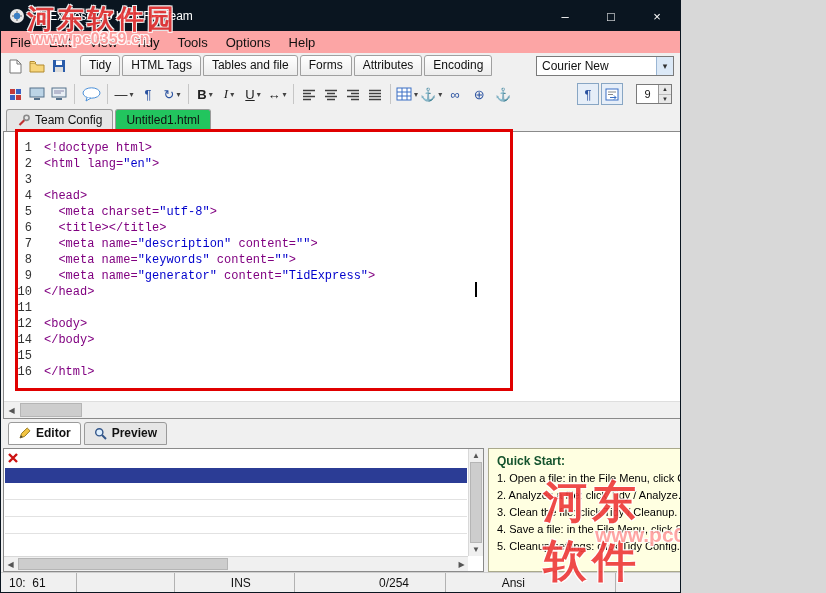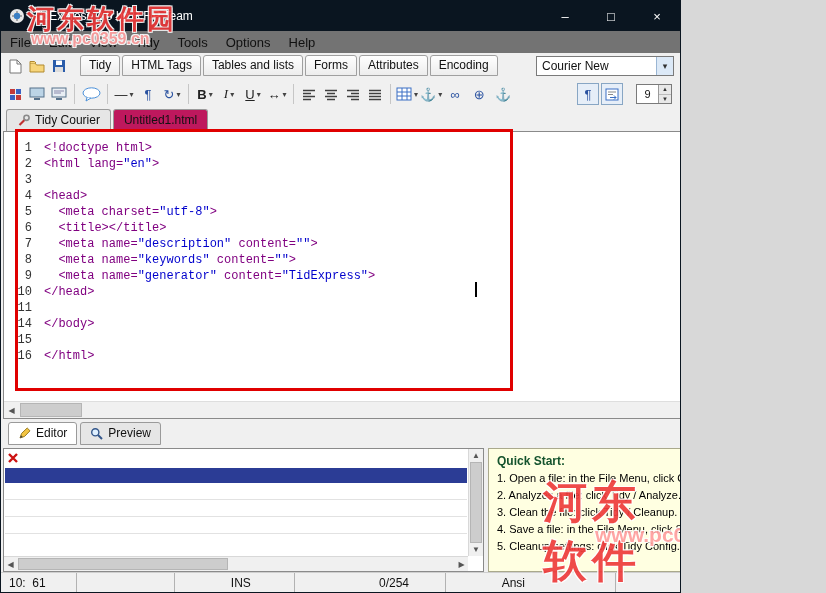--- a/index.html
+++ b/index.html
@@ -11,21 +11,21 @@
   
   .titlebar { position:absolute; left:0; top:0; right:0; height:30px; background:#0a1520;
               color:#fff; display:flex; align-items:center; }
   .app-icon { margin-left:8px; display:flex; align-items:center; }
   .title-text { font-size:12px; margin-left:8px; white-space:pre; }
   .win-controls { margin-left:auto; display:flex; height:100%; }
   .win-btn { width:46px; height:100%; display:flex; align-items:center; justify-content:center;
              font-size:13px; color:#fff; }
 
   
-  .menubar { position:absolute; left:0; top:30px; right:0; height:22px; background:#737373;
+  .menubar { position:absolute; left:0; top:30px; right:0; height:22px; background:#fca5a5;
              display:flex; align-items:center; font-size:13px; color:#111; }
   .menu-item { padding:2px 9px; }
 
   
   .tb1 { position:absolute; left:0; top:52px; right:0; height:26px; display:flex; align-items:center;
          padding-left:3px; }
   .tbtn { min-width:22px; height:22px; display:flex; align-items:center; justify-content:center;
           margin:0 1px; color:#222; font-size:13px; }
   .tbtn.sm { min-width:20px; height:20px; }
   .tb1-tabs { display:flex; margin-left:10px; align-items:flex-end; height:20px; }
@@ -55,21 +55,21 @@
   .spin-btn { flex:1; display:flex; align-items:center; justify-content:center; font-size:6px;
               color:#333; background:#e8e8e8; }
   .spin-btn:first-child { border-bottom:1px solid #bbb; }
 
   
   .doctabs { position:absolute; left:0; top:108px; right:0; height:22px; display:flex;
              align-items:flex-end; padding-left:5px; }
   .dtab { display:flex; align-items:center; gap:5px; font-size:12px; padding:3px 10px 4px;
           border:1px solid #9a9a9a; border-bottom:none; border-radius:3px 3px 0 0;
           background:#e6e6e6; margin-right:2px; color:#111; }
-  .dtab.active { background:#be185d; }
+  .dtab.active { background:#22c55e; }
 
   
   .editorwrap { position:absolute; left:2px; top:130px; width:801px; height:288px; background:#fff;
                 border:1px solid #8a8a8a; }
   .code-area { position:absolute; left:0; top:0; right:17px; bottom:17px; overflow:hidden;
                padding-top:8px; font-family:"Liberation Mono","DejaVu Sans Mono",monospace;
                font-size:12px; line-height:16px; }
   .code-line { display:flex; white-space:pre; height:16px; }
   .lnum { width:40px; text-align:right; padding-right:12px; color:#333; flex:none; }
   .seg-tag { color:#800080; }
@@ -87,21 +87,21 @@
   .sarrow.h { top:0; bottom:0; width:15px; }
   .sthumb { position:absolute; background:#cdcdcd; border:1px solid #b5b5b5; }
 
   
   .caret { position:absolute; left:474px; top:281px; width:2px; height:15px; background:#000; z-index:6; }
   .red-rect { position:absolute; left:14px; top:128px; width:498px; height:262px;
               border:3px solid #e00000; z-index:7; pointer-events:none; }
 
   
   .tabs2 { position:absolute; left:0; top:420px; right:0; height:24px; display:flex;
-           align-items:flex-end; padding-left:7px; }
+           align-items:flex-end; padding-left:7px;font-weight:bold; }
   .btab { display:flex; align-items:center; gap:5px; font-size:12px; padding:3px 9px 4px;
           border:1px solid #9a9a9a; border-radius:3px 3px 0 0; background:#e6e6e6;
           margin-right:3px; color:#111; }
   .btab.active { background:#ffffff; }
 
   
   .msg-panel { position:absolute; left:2px; top:447px; width:481px; height:124px; background:#fff;
                border:1px solid #8a8a8a; }
   .msg-x { position:absolute; left:3px; top:3px; }
   .msg-selected { position:absolute; left:1px; top:19px; right:16px; height:15px; background:#2b3c95; }
@@ -183,21 +183,21 @@
     <div class="tbtn sm">
       <svg width="14" height="14">
           <rect x="1" y="1" width="12" height="12" fill="#2a5caa"></rect>
           <rect x="4" y="1.5" width="6" height="4.5" fill="#fff"></rect>
           <rect x="3" y="8" width="8" height="5" fill="#ddd"></rect>
         </svg>
     </div>
     <div class="tb1-tabs">
       <span class="tb1-tab">Tidy</span>
       <span class="tb1-tab">HTML Tags</span>
-      <span class="tb1-tab">Tables and lists</span>
+      <span class="tb1-tab">Tables and file</span>
       <span class="tb1-tab">Forms</span>
       <span class="tb1-tab">Attributes</span>
       <span class="tb1-tab">Encoding</span>
     </div>
     <div class="font-combo">
       <span>Courier New</span>
       <span class="combo-arrow">▾</span>
     </div>
   </div>
 
@@ -313,40 +313,41 @@
   </div>
 
   <div class="doctabs">
     <div class="dtab">
       <span>
         <svg width="13" height="13">
             <path d="M2.5 11 L8 5.5" stroke="#c03030" stroke-width="2.2"></path>
             <circle cx="9.5" cy="3.8" r="2.6" fill="none" stroke="#8a8a8a" stroke-width="1.6"></circle>
           </svg>
       </span>
-      <span>Tidy Courier</span>
+      <span>Team Config</span>
     </div>
     <div class="dtab active">
       <span>Untitled1.html</span>
     </div>
   </div>
 
   <div class="editorwrap">
     <div class="code-area">
         <div class="code-line"><span class="lnum">1</span><span class="seg-tag">&lt;!doctype html&gt;</span></div>
         <div class="code-line"><span class="lnum">2</span><span class="seg-tag">&lt;html lang=</span><span class="seg-str">"en"</span><span class="seg-tag">&gt;</span></div>
         <div class="code-line"><span class="lnum">3</span></div>
         <div class="code-line"><span class="lnum">4</span><span class="seg-tag">&lt;head&gt;</span></div>
         <div class="code-line"><span class="lnum">5</span><span class="seg-tag">  &lt;meta charset=</span><span class="seg-str">"utf-8"</span><span class="seg-tag">&gt;</span></div>
         <div class="code-line"><span class="lnum">6</span><span class="seg-tag">  &lt;title&gt;&lt;/title&gt;</span></div>
         <div class="code-line"><span class="lnum">7</span><span class="seg-tag">  &lt;meta name=</span><span class="seg-str">"description"</span><span class="seg-tag"> content=</span><span class="seg-str">""</span><span class="seg-tag">&gt;</span></div>
         <div class="code-line"><span class="lnum">8</span><span class="seg-tag">  &lt;meta name=</span><span class="seg-str">"keywords"</span><span class="seg-tag"> content=</span><span class="seg-str">""</span><span class="seg-tag">&gt;</span></div>
         <div class="code-line"><span class="lnum">9</span><span class="seg-tag">  &lt;meta name=</span><span class="seg-str">"generator"</span><span class="seg-tag"> content=</span><span class="seg-str">"TidExpress"</span><span class="seg-tag">&gt;</span></div>
         <div class="code-line"><span class="lnum">10</span><span class="seg-tag">&lt;/head&gt;</span></div>
         <div class="code-line"><span class="lnum">11</span></div>
+        <div class="code-line"><span class="lnum">12</span><span class="seg-tag">&lt;body&gt;</span></div>
         <div class="code-line"><span class="lnum">14</span><span class="seg-tag">&lt;/body&gt;</span></div>
         <div class="code-line"><span class="lnum">15</span></div>
         <div class="code-line"><span class="lnum">16</span><span class="seg-tag">&lt;/html&gt;</span></div>
       </div>
     <div class="vscroll">
       <span class="sarrow v" style="top:0;">▲</span>
       <div class="sthumb" style="left:1px; right:1px; top:15px; bottom:15px;"></div>
       <span class="sarrow v" style="bottom:0;">▼</span>
     </div>
     <div class="hscroll">

